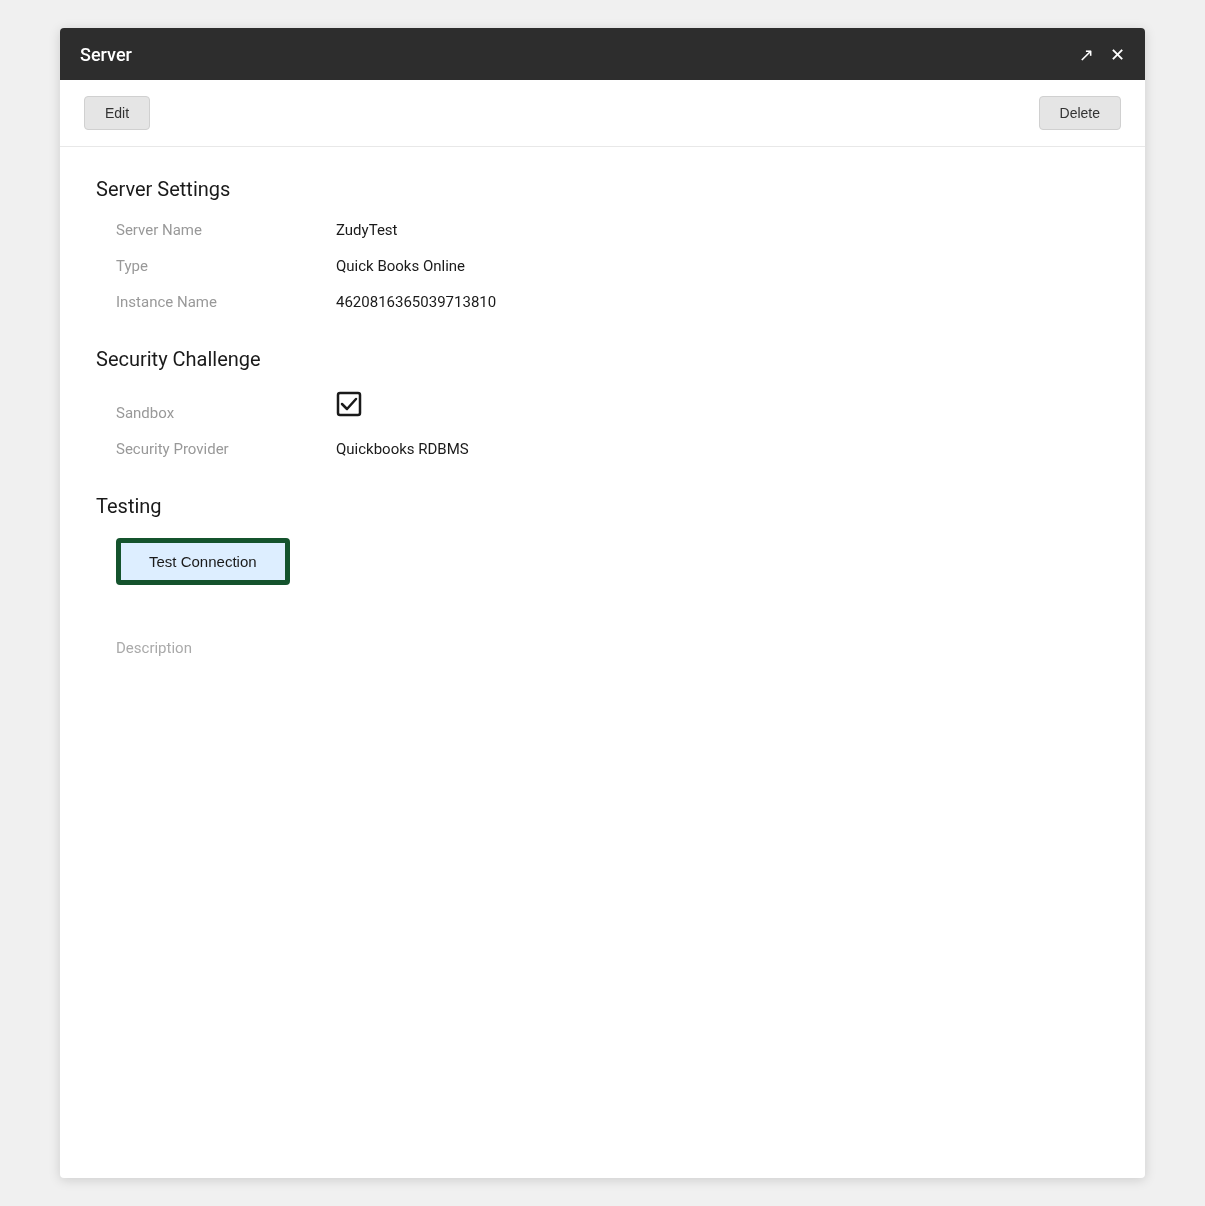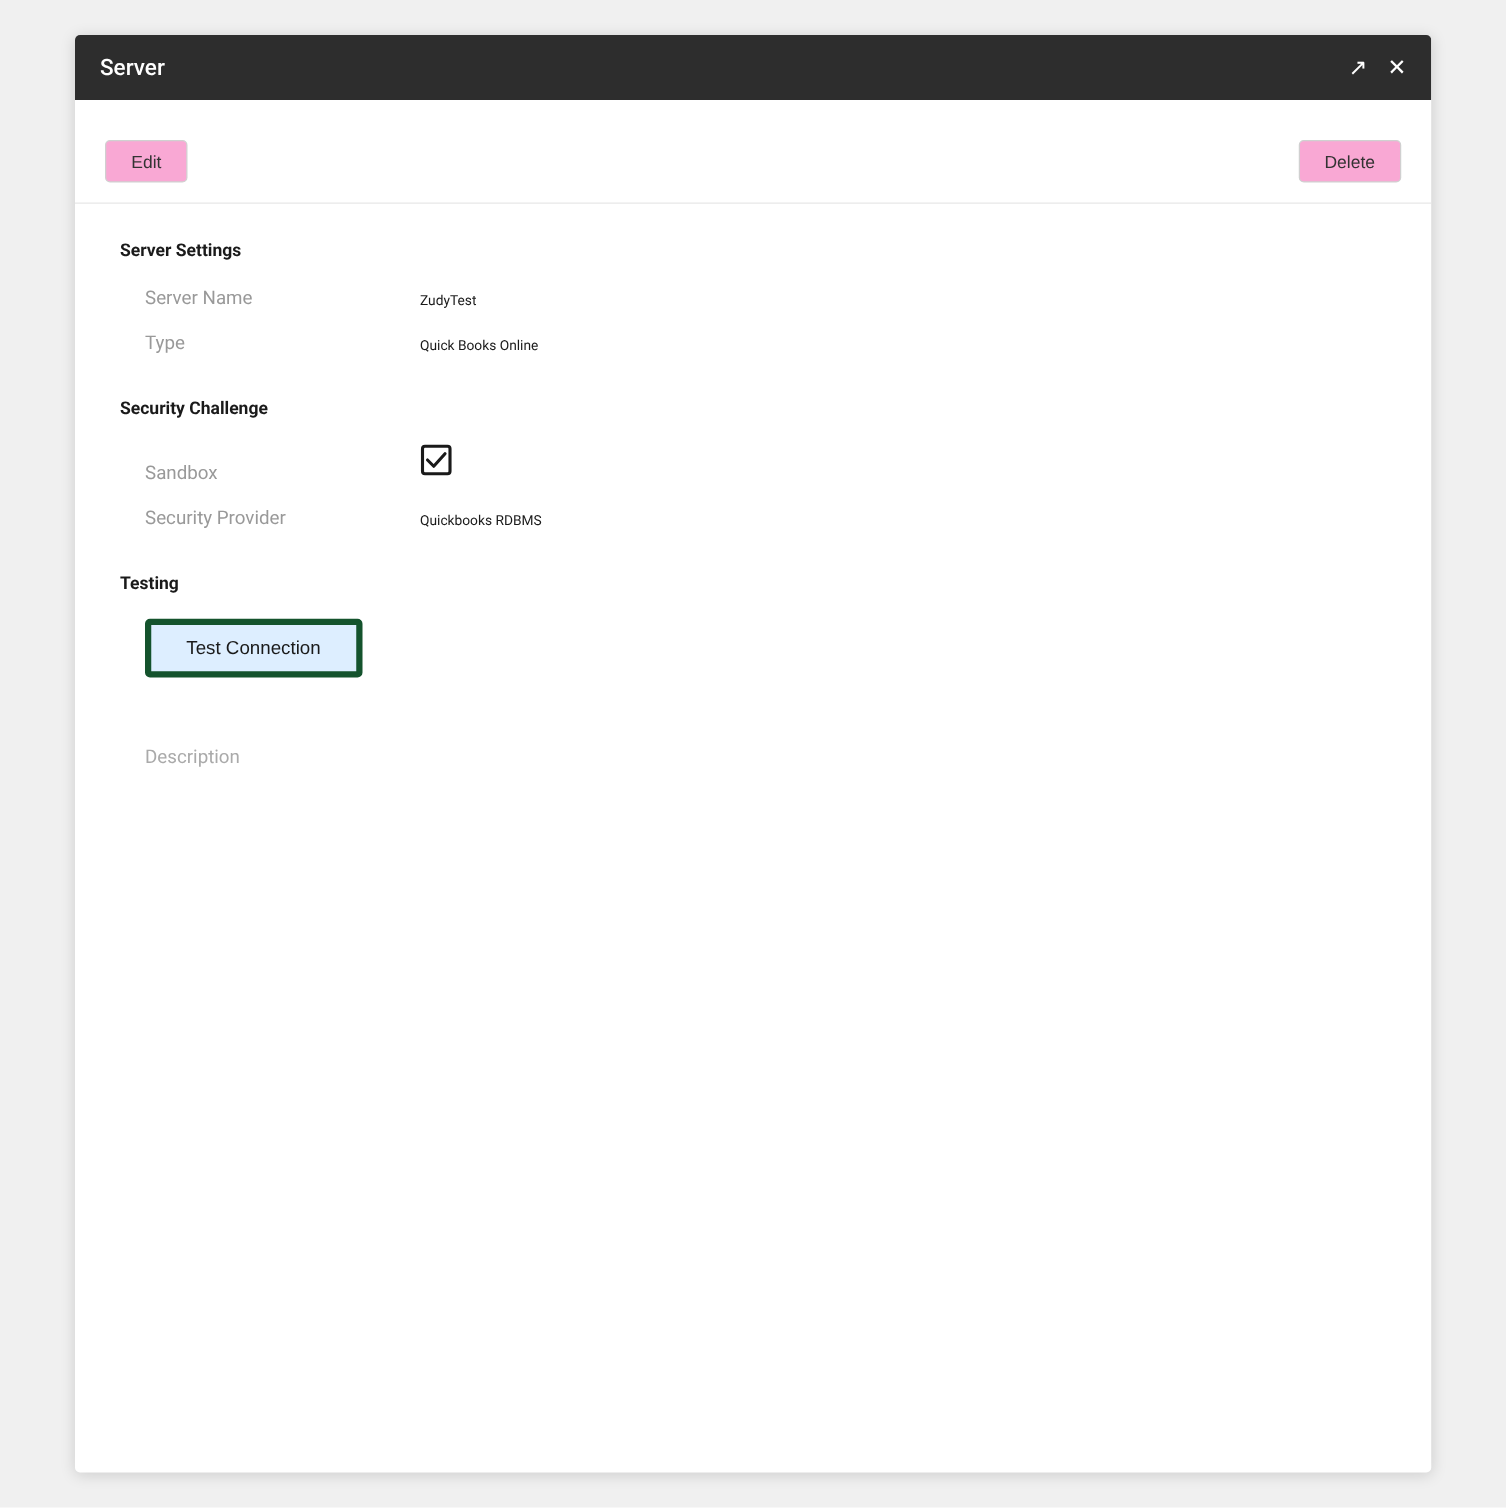--- a/index.html
+++ b/index.html
@@ -62,36 +62,35 @@
       justify-content: space-between;
       align-items: center;
       padding: 16px 24px;
       border-bottom: 1px solid #e8e8e8;
       flex-shrink: 0;
     }
 
     .btn {
       padding: 8px 20px;
       border: 1px solid #d0d0d0;
-      background: #f9a8d4;
+      background: #e5e5e5;
       border-radius: 4px;
       font-size: 14px;
       cursor: pointer;
       color: #333;
-      margin-top: 16px;
     }
 
     .content {
       padding: 30px 36px;
       flex: 1;
     }
 
     .section-title {
-      font-size: 14px;
-      font-weight: 700;
+      font-size: 20px;
+      font-weight: 400;
       color: #1a1a1a;
       margin-bottom: 20px;
     }
 
     .section {
       margin-bottom: 36px;
     }
 
     .field-row {
       display: flex;
@@ -101,21 +100,21 @@
     }
 
     .field-label {
       width: 220px;
       font-size: 15px;
       color: #999999;
       flex-shrink: 0;
     }
 
     .field-value {
-      font-size: 11px;
+      font-size: 15px;
       color: #1a1a1a;
     }
 
     .checkbox-icon {
       font-size: 22px;
       color: #1a1a1a;
     }
 
     .briefcase-icon {
       font-size: 20px;
@@ -166,20 +165,24 @@
       <div class="field-row">
         <span class="field-label">Server Name</span>
         <span class="field-value">ZudyTest</span>
       </div>
 
       <div class="field-row">
         <span class="field-label">Type</span>
         <span class="field-value">Quick Books Online</span>
       </div>
 
+      <div class="field-row">
+        <span class="field-label">Instance Name</span>
+        <span class="field-value">4620816365039713810</span>
+      </div>
 
     </div>
 
     <div class="section">
       <div class="section-title">Security Challenge</div>
 
       <div class="field-row">
         <span class="field-label">Sandbox</span>
         <span class="checkbox-icon">
           <svg width="26" height="26" viewBox="0 0 26 26" fill="none" xmlns="http://www.w3.org/2000/svg">

